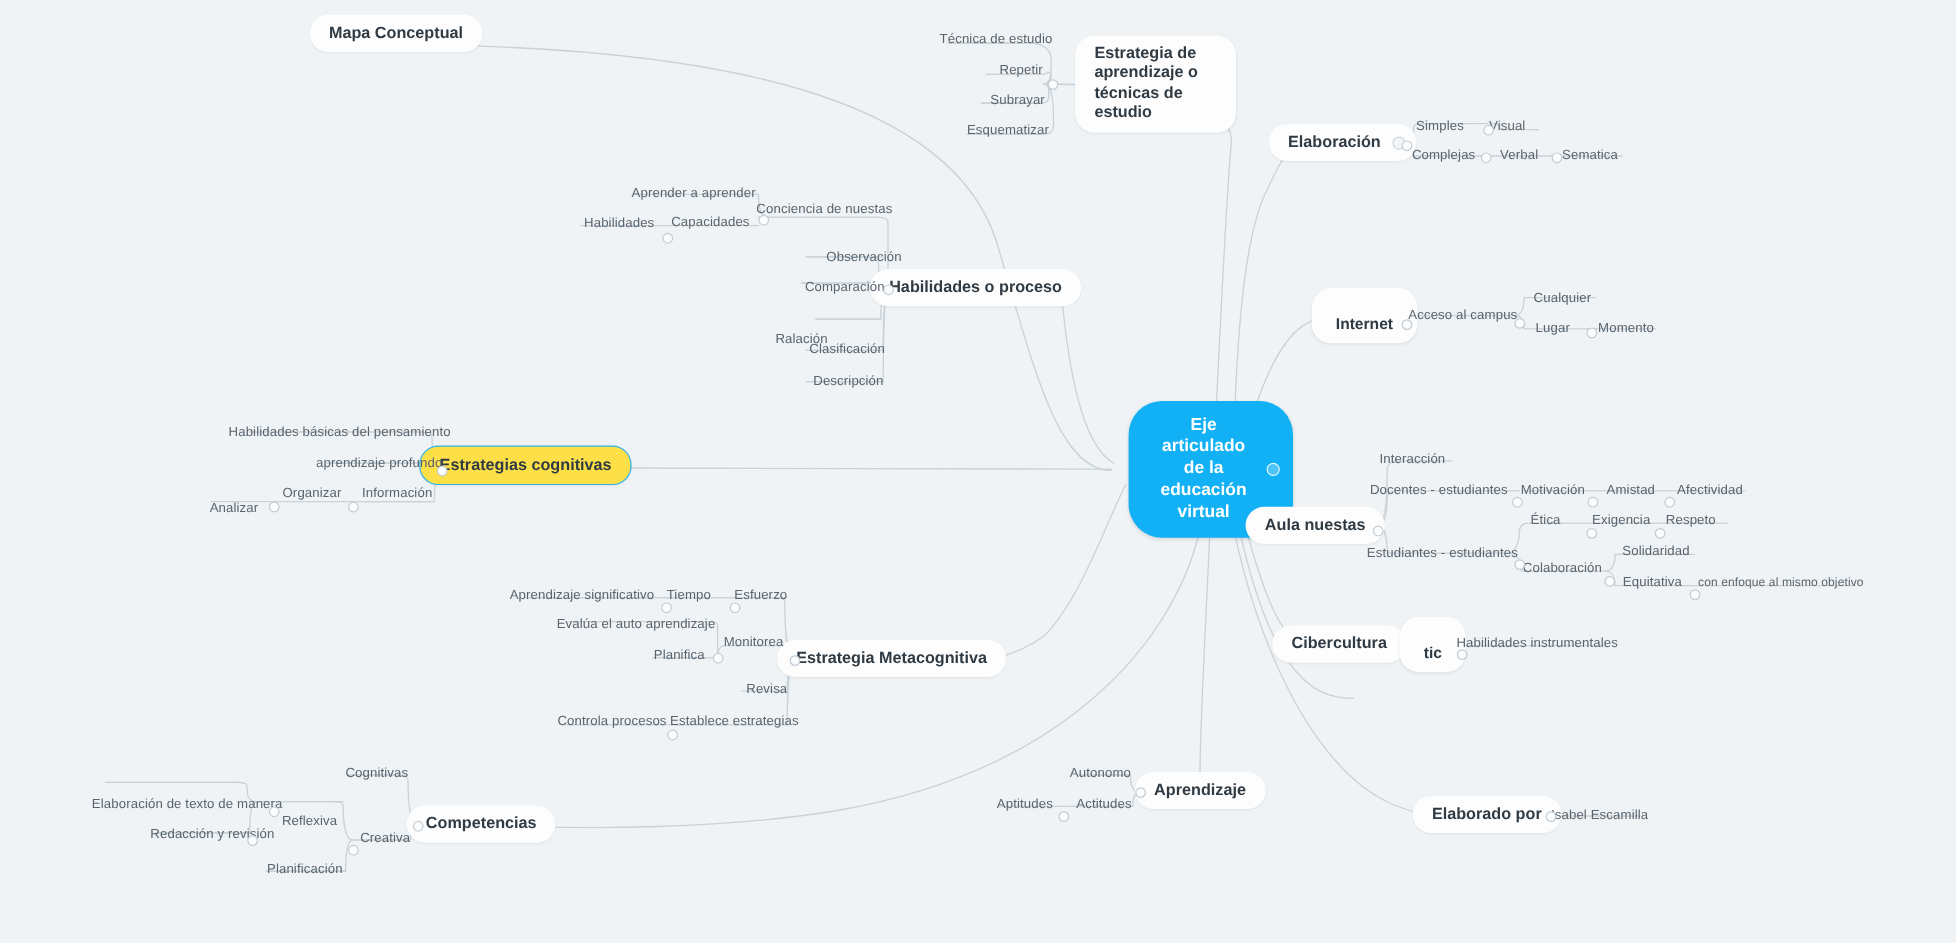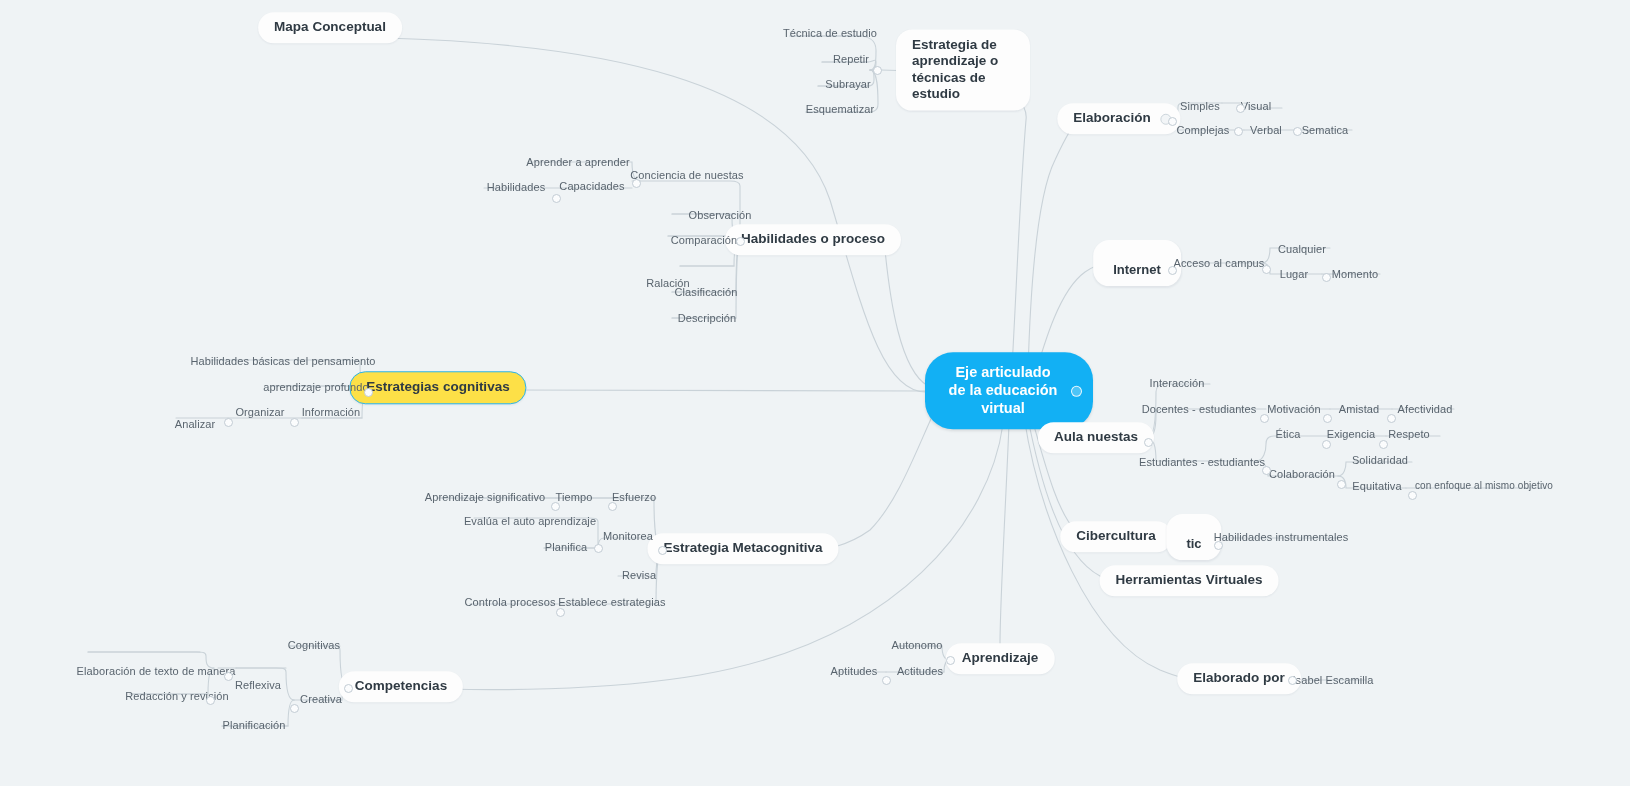--- a/index.html
+++ b/index.html
@@ -32,21 +32,21 @@
   .node.root {
     background: #12b0f4;
     color: #ffffff;
     border-radius: 28px;
     padding: 11px 34px 12px 22px;
     font-size: 14.5px;
     font-weight: bold;
     line-height: 1.25;
     text-align: center;
     white-space: normal;
-    width: 168px;
+    width: 137px;
     box-shadow: 0 1px 3px rgba(0,0,0,.10);
   }
   
   .node.lvl1 {
     background: #fdfdfd;
     color: #2f3a43;
     border-radius: 16px;
     padding: 7px 16px 8px;
     font-size: 13.5px;
     font-weight: bold;
@@ -295,23 +295,20 @@
   </div>
 
   <div class="node lvl1" style="left:1116px; top:537px;">
     <span>Cibercultura</span>
   </div>
 
   <div class="node lvl1 small" style="left:1194px; top:537px;">
     <span>tic</span>
   </div>
 
-  <div class="node lvl1" style="left:1189px; top:581px;">
-    <span>Herramientas Virtuales</span>
-  </div>
 
   <div class="node lvl1" style="left:401px; top:687px;">
     <span>Competencias</span>
   </div>
 
   <div class="node lvl1" style="left:1000px; top:659px;">
     <span>Aprendizaje</span>
   </div>
 
   <div class="node lvl1" style="left:1239px; top:679px;">

